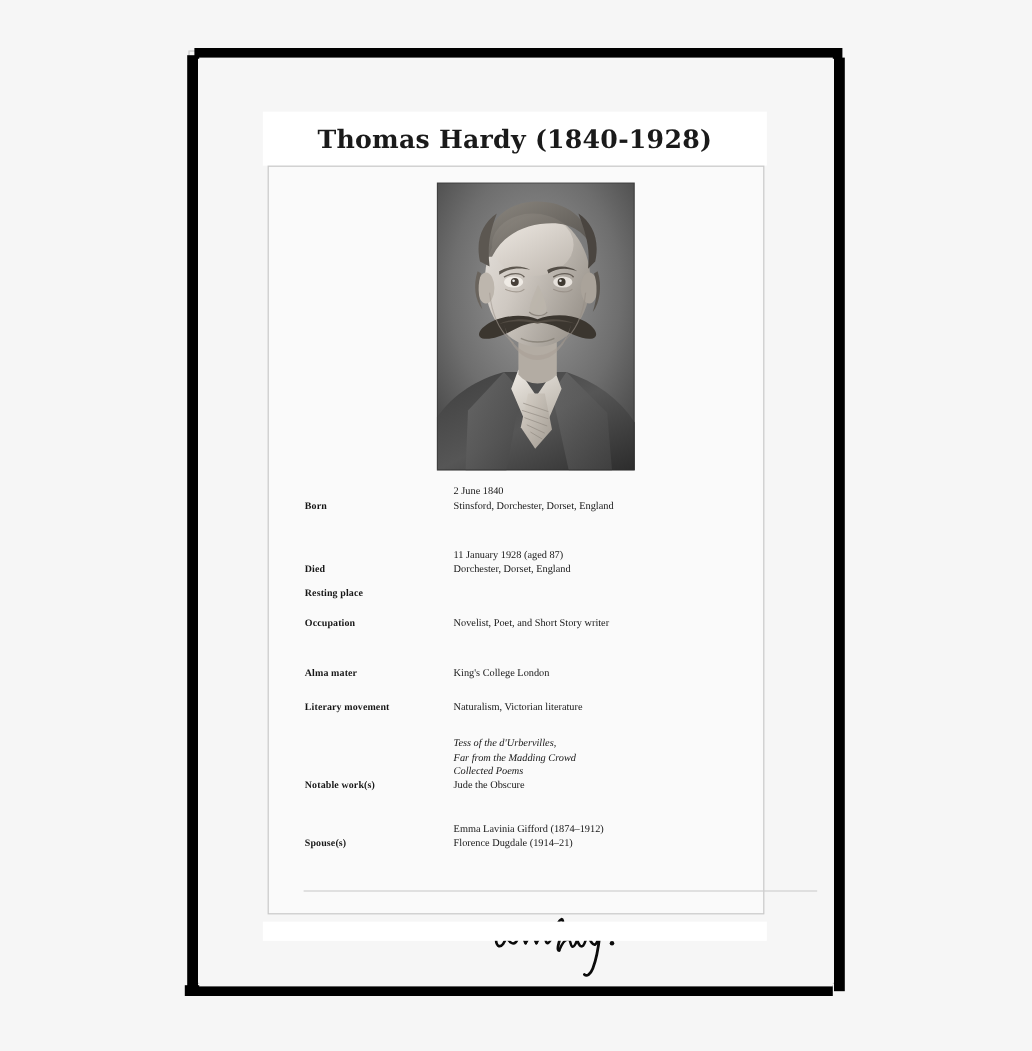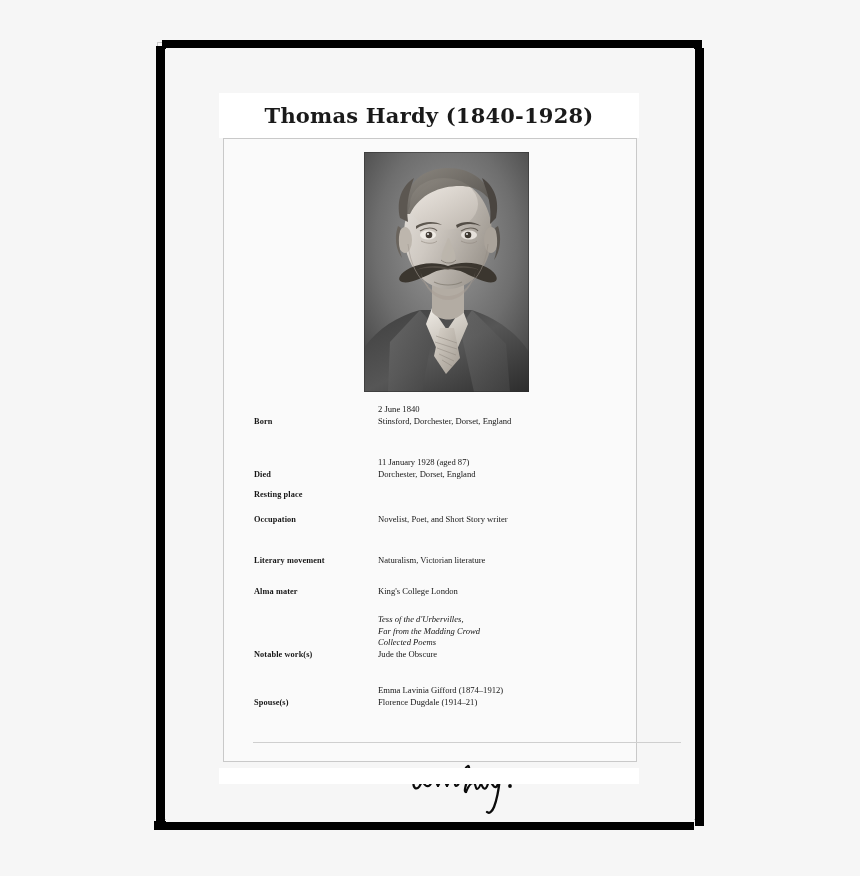--- a/index.html
+++ b/index.html
@@ -323,31 +323,31 @@
         <div class="row-label">Resting place</div>
       </div>
 
       <div class="info-row row-occ">
         <div class="row-label">Occupation</div>
         <div class="row-value">
           <span class="line">Novelist, Poet, and Short Story writer</span>
         </div>
       </div>
 
+      <div class="info-row row-alma">
+        <div class="row-label">Alma mater</div>
+        <div class="row-value">
+          <span class="line">King's College London</span>
+        </div>
+      </div>
+
       <div class="info-row row-lit">
         <div class="row-label">Literary movement</div>
         <div class="row-value">
           <span class="line">Naturalism, Victorian literature</span>
-        </div>
-      </div>
-
-      <div class="info-row row-alma">
-        <div class="row-label">Alma mater</div>
-        <div class="row-value">
-          <span class="line">King's College London</span>
         </div>
       </div>
 
       <div class="info-row row-works">
         <div class="row-label">Notable work(s)</div>
         <div class="row-value">
           <span class="line italic">Tess of the d'Urbervilles,</span>
           <span class="line italic">Far from the Madding Crowd</span>
           <span class="line italic">Collected Poems</span>
           <span class="line">Jude the Obscure</span>

